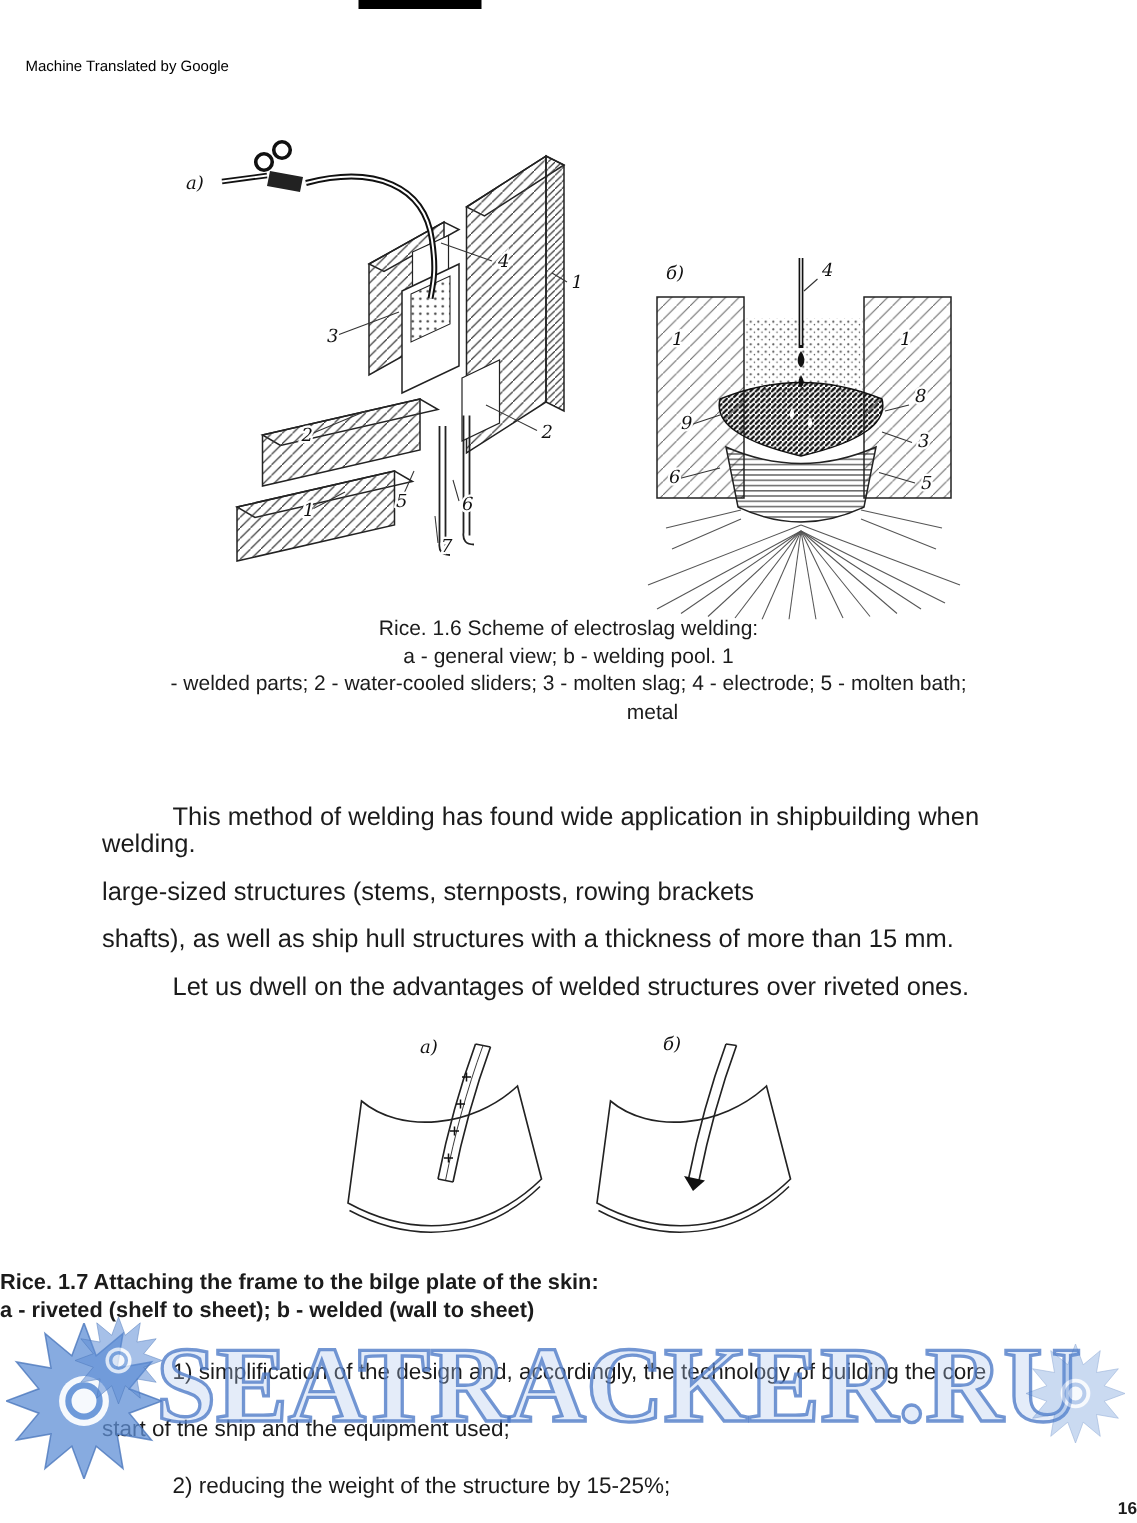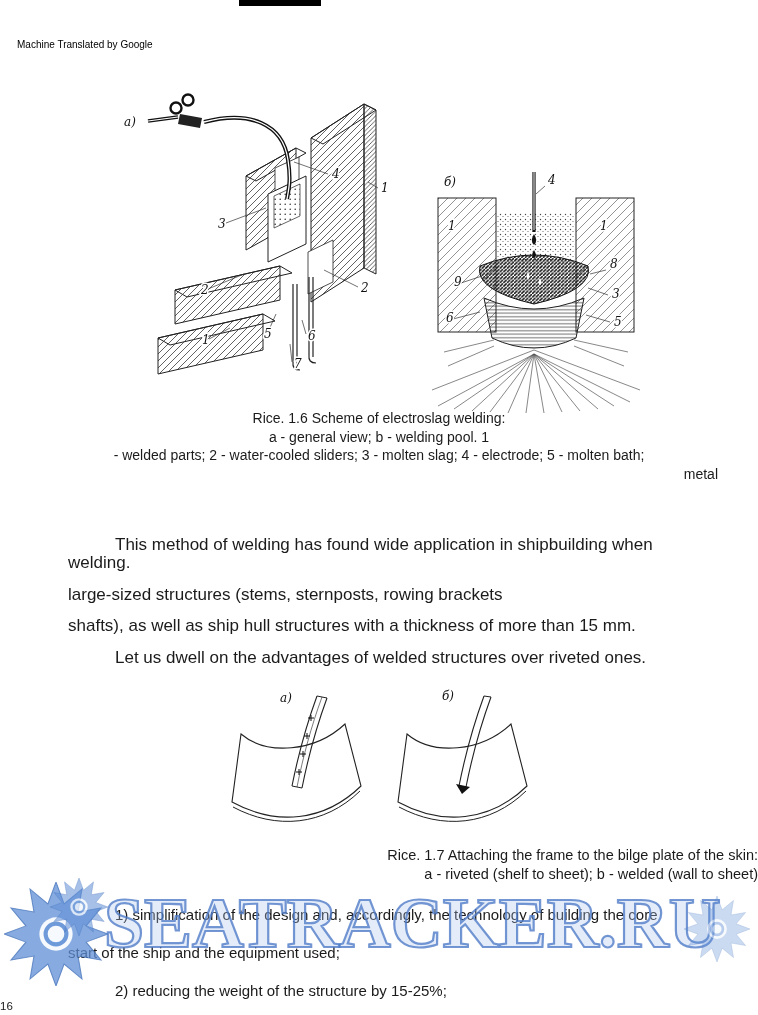--- a/index.html
+++ b/index.html
@@ -9,43 +9,43 @@
   }
   .translation-notice{position:absolute;left:17px;top:8px;font-size:10px;color:#000000;margin-top:31px;}
   .scan-bar{position:absolute;left:239px;top:0;width:82px;height:6px;background:#000;}
 
   .fig16a{position:absolute;left:118px;top:72px;}
   .fig16b{position:absolute;left:424px;top:168px;}
   .fig17{position:absolute;left:218px;top:684px;}
 
   .caption16{position:absolute;top:409px;left:40px;right:40px;text-align:center;
     font-size:14px;line-height:18.5px;}
-  .caption16 .last-line{text-align:right;padding-left:112px;}
-  .caption17{position:absolute;top:846px;left:0;right:0;text-align:right;
-    font-size:14.5px;line-height:19px;}
+  .caption16 .last-line{text-align:center;padding-left:112px;}
+  .caption17{position:absolute;top:846px;left:0;right:10px;text-align:left;
+    font-size:14.5px;line-height:19px;font-weight:bold;}
 
   .bodytext{position:absolute;top:536px;left:68px;right:58px;font-size:17px;}
   .bodytext p{margin:0 0 13.5px;line-height:18px;}
   .indent{text-indent:47px;}
 
   .advantages{position:absolute;top:906px;left:68px;right:58px;font-size:15px;}
   .advantages p{margin:0 0 20px;line-height:18px;}
 
   .watermark{position:absolute;left:4px;top:882px;width:748px;height:114px;
     display:flex;align-items:flex-start;pointer-events:none;}
   .wm-star-big{width:104px;height:104px;flex:0 0 auto;}
   .wm-star-small{position:absolute;left:46px;top:-4px;width:58px;height:58px;opacity:.8;}
   .wm-star-right{position:absolute;right:2px;top:14px;width:66px;height:66px;opacity:.55;}
   .wm-text{
     font-family:"Liberation Serif",serif;font-weight:700;font-size:72px;
     white-space:nowrap;letter-spacing:0px;margin-left:-4px;
     color:rgba(170,197,235,0.32);
     -webkit-text-stroke:2.2px rgba(77,122,198,0.78);
   }
-  .page-number{position:absolute;bottom:3px;left:0;right:0;text-align:left;font-size:11.5px;}
+  .page-number{position:absolute;bottom:3px;left:0;right:0;text-align:right;font-size:11.5px;font-weight:bold;}
 
   
   svg text{font-family:"DejaVu Serif",serif;font-style:italic;font-size:12px;fill:#111;}
   .callout text{paint-order:stroke;stroke:#fff;stroke-width:3px;}
 </style>
 </head>
 <body>
 
 <div class="page">
 

